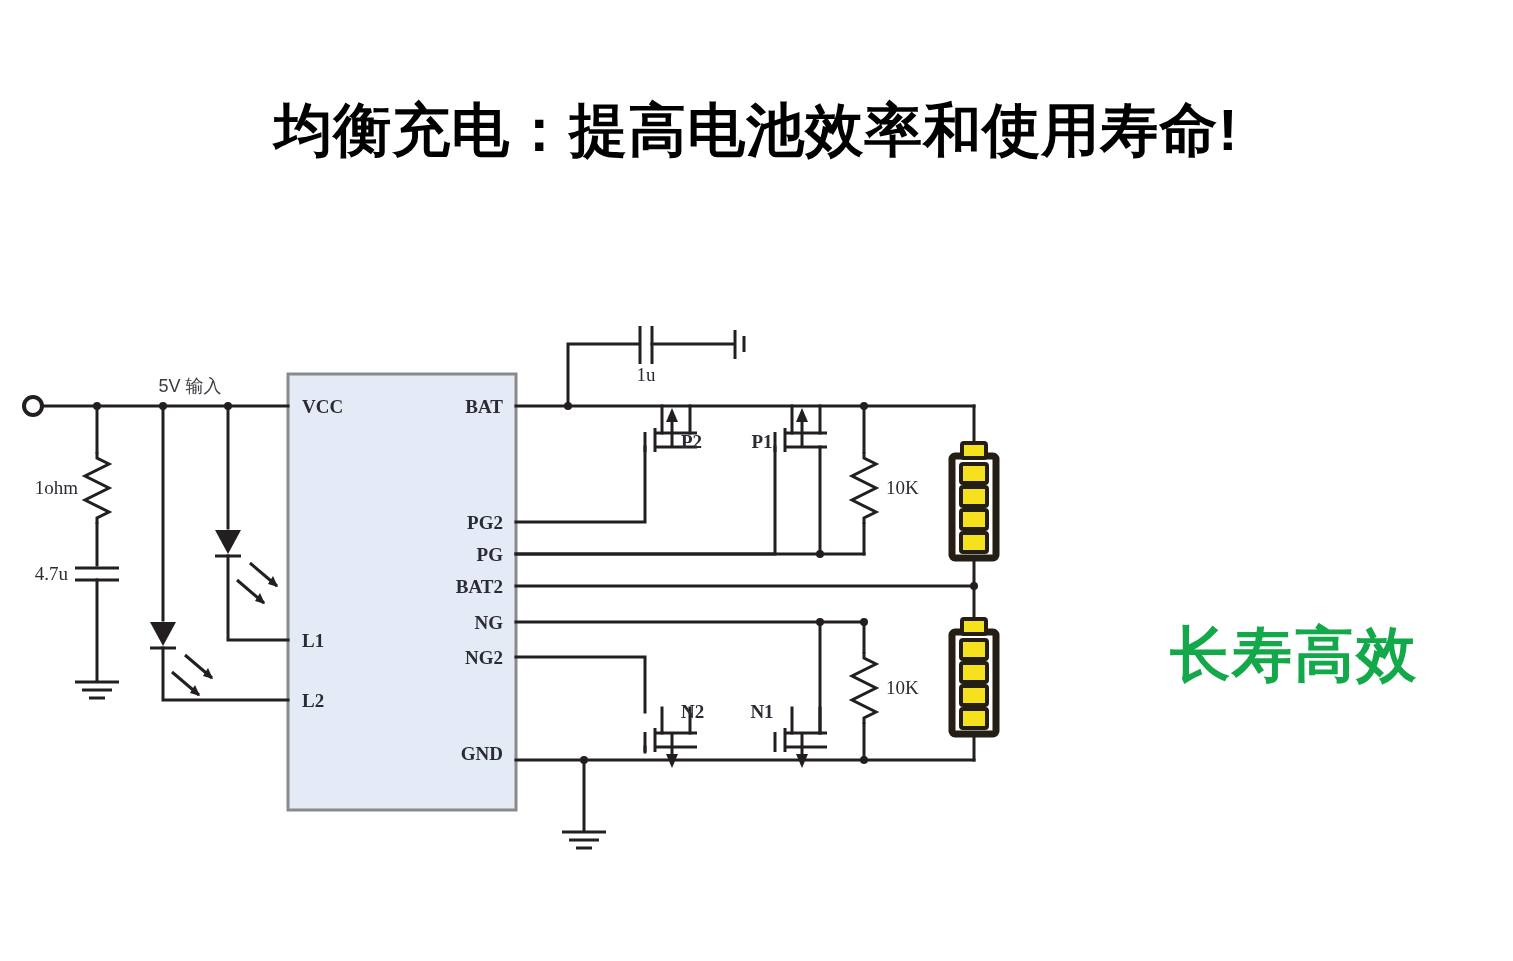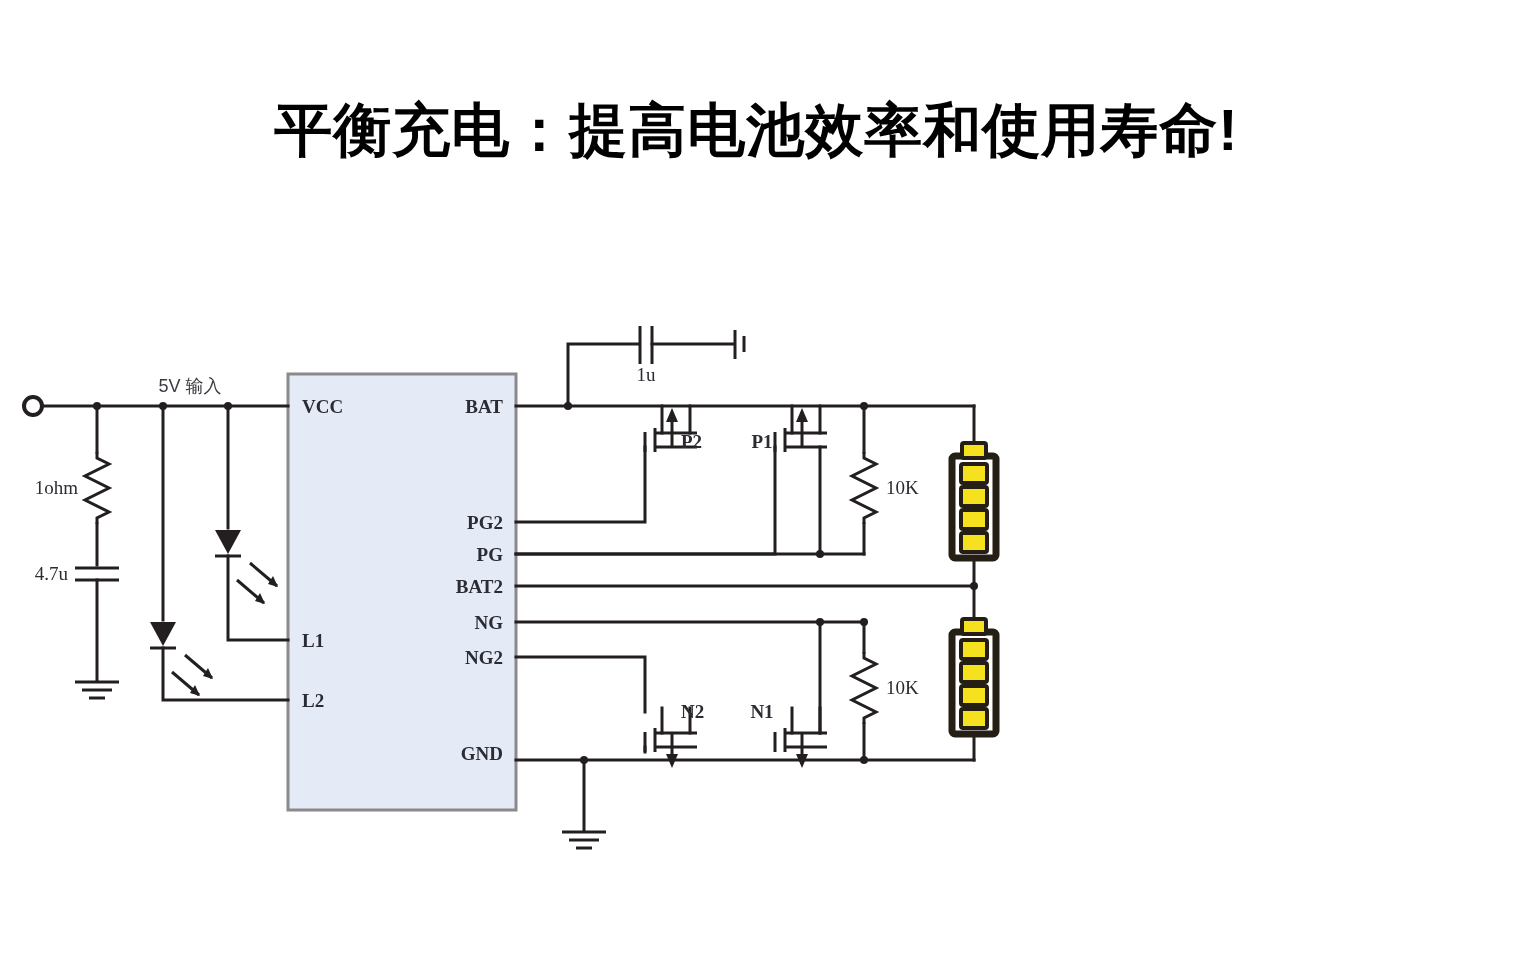--- a/index.html
+++ b/index.html
@@ -98,22 +98,23 @@
   }
   .batt-body { fill: none; stroke: #241e14; stroke-width: 7; }
   .batt-seg { fill: #f5e11e; stroke: #241e14; stroke-width: 4; }
   .node-dot { fill: #231f20; }
 </style>
 </head>
 <body>
 
 <div id="stage">
 
-  <div class="title">平衡充电：提高电池效率和使用寿命!</div>
-
+  <div class="title">均衡充电：提高电池效率和使用寿命!</div>
+
+  <div class="slogan slogan-2">长寿高效</div>
 
   <svg id="schematic" viewBox="0 0 1513 961">
 
     <rect class="ic-box" x="288" y="374" width="228" height="436"></rect>
 
     <circle cx="33" cy="406" r="9" fill="#ffffff" stroke="#231f20" stroke-width="4"></circle>
     <path class="wire" d="M 42 406 L 288 406"></path>
 
     <circle class="node-dot" cx="97" cy="406" r="4"></circle>
     <circle class="node-dot" cx="163" cy="406" r="4"></circle>

